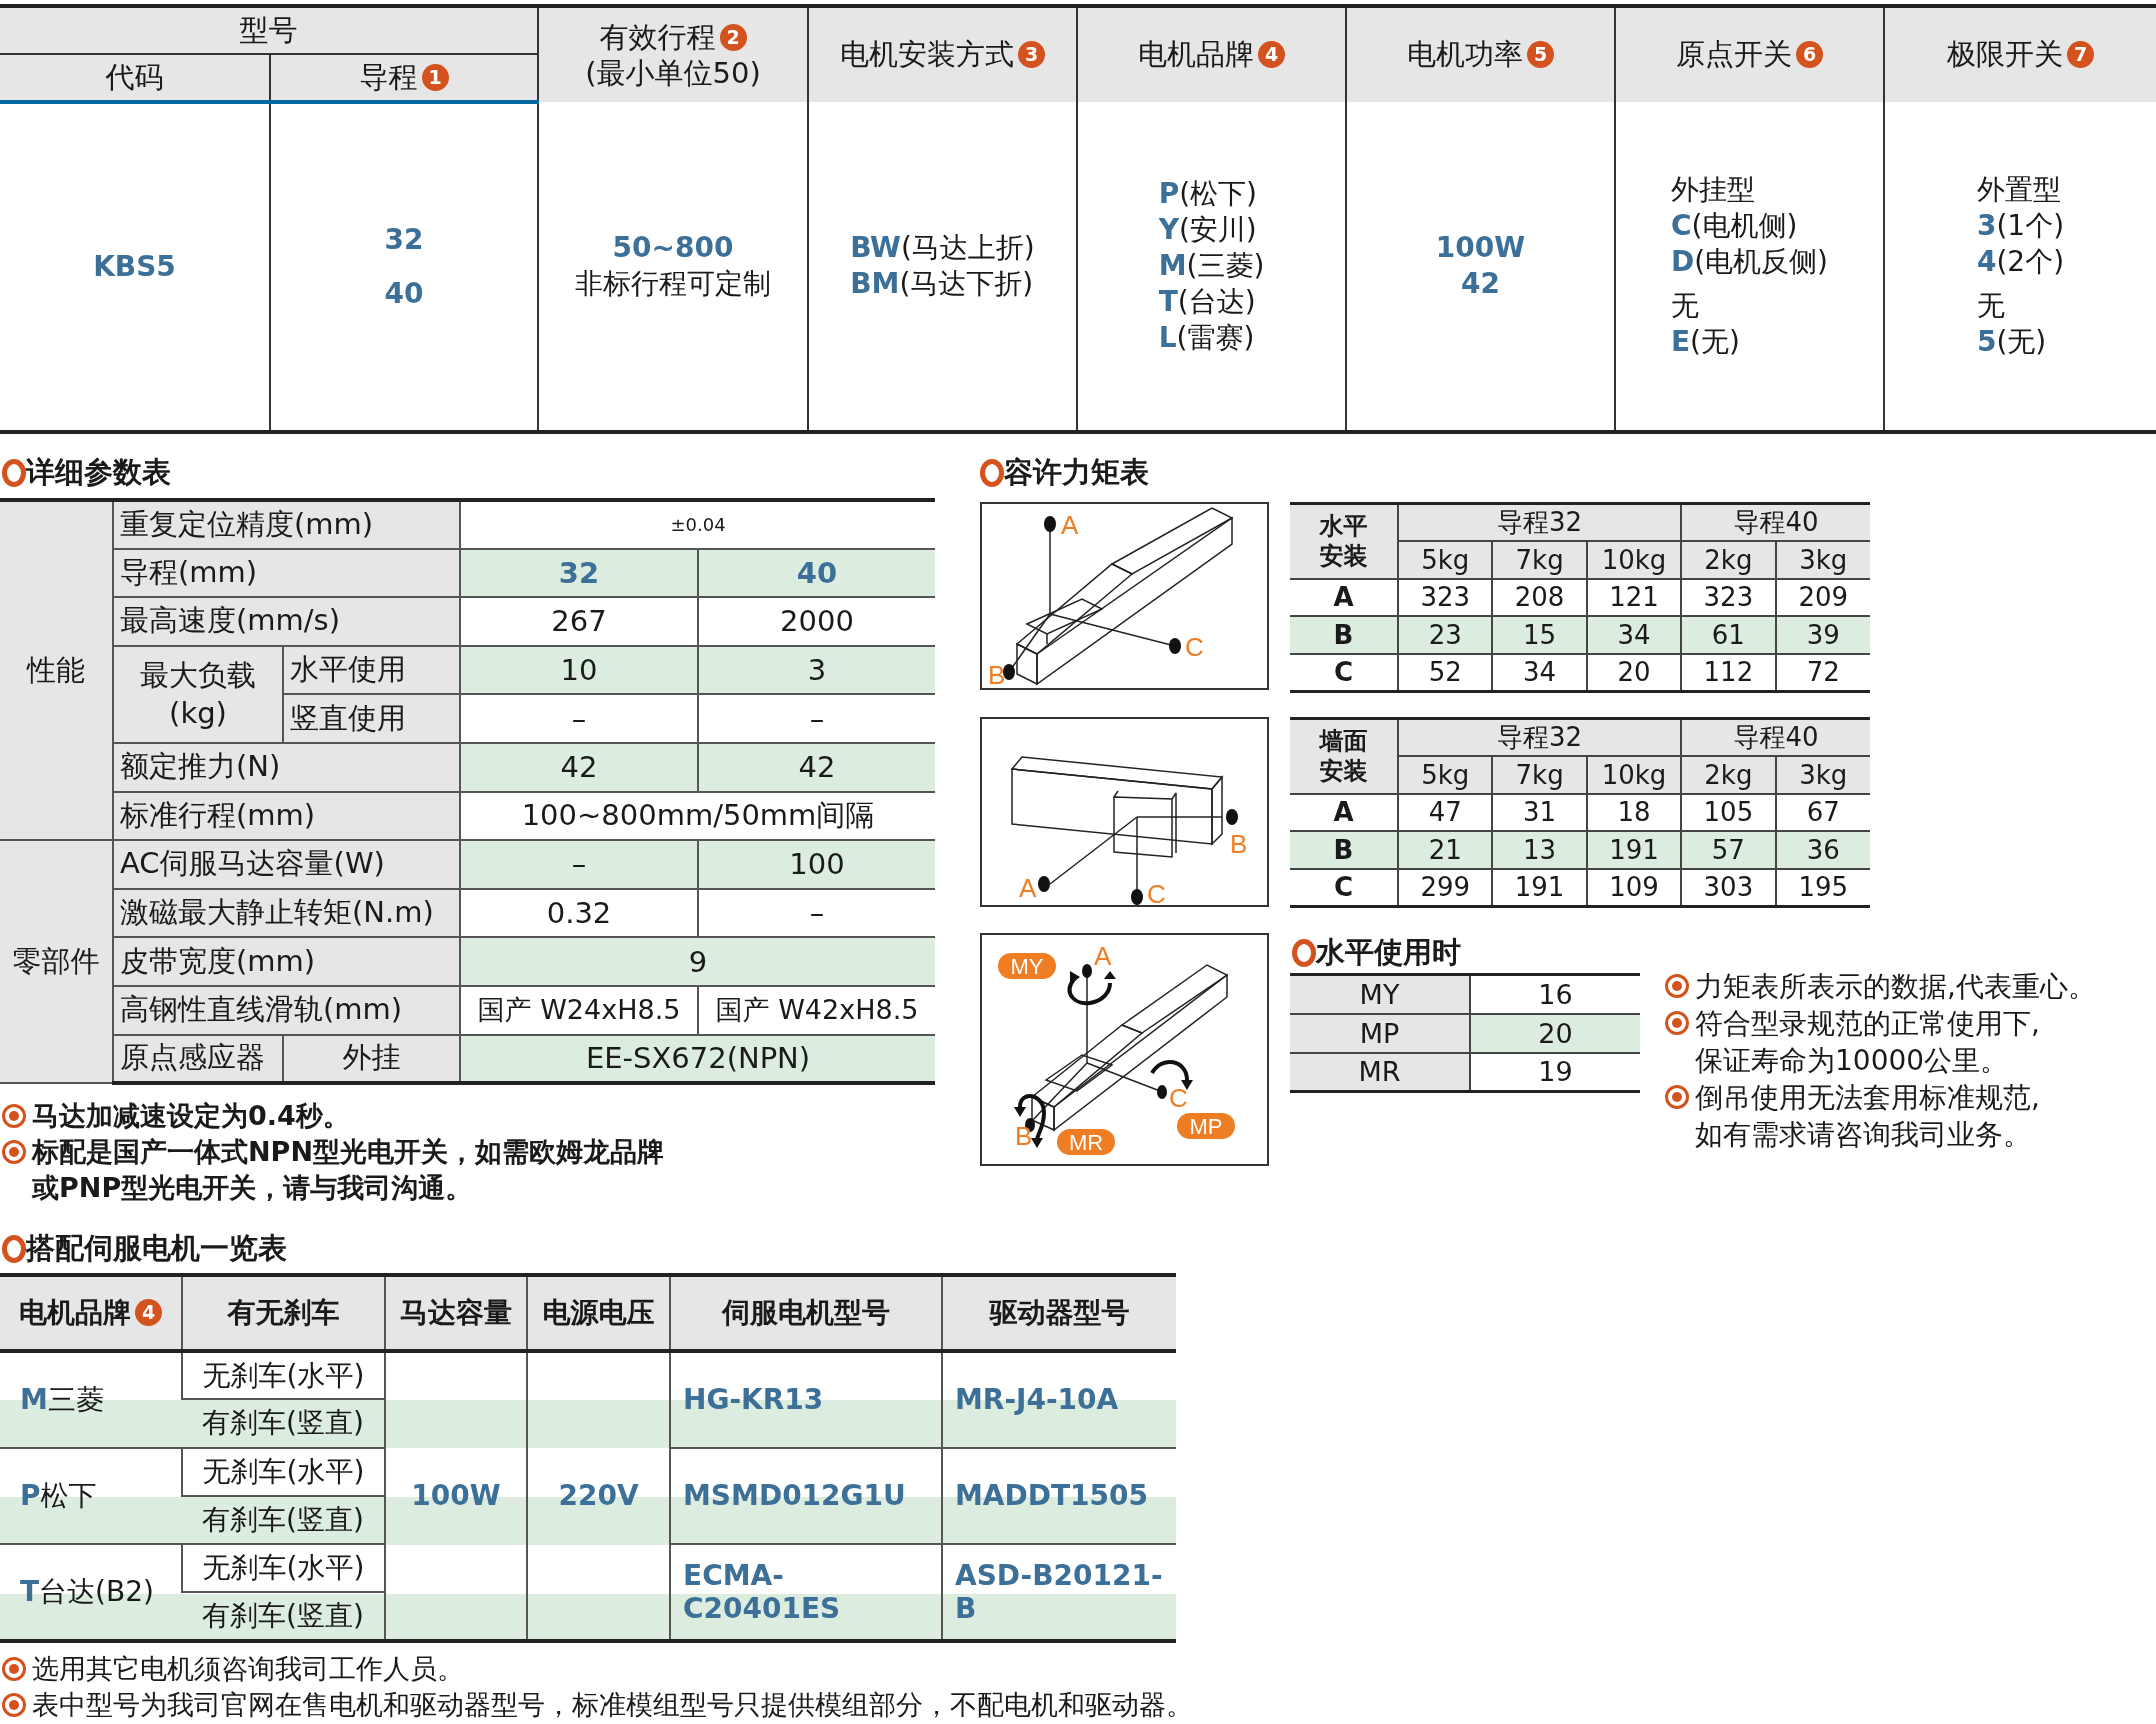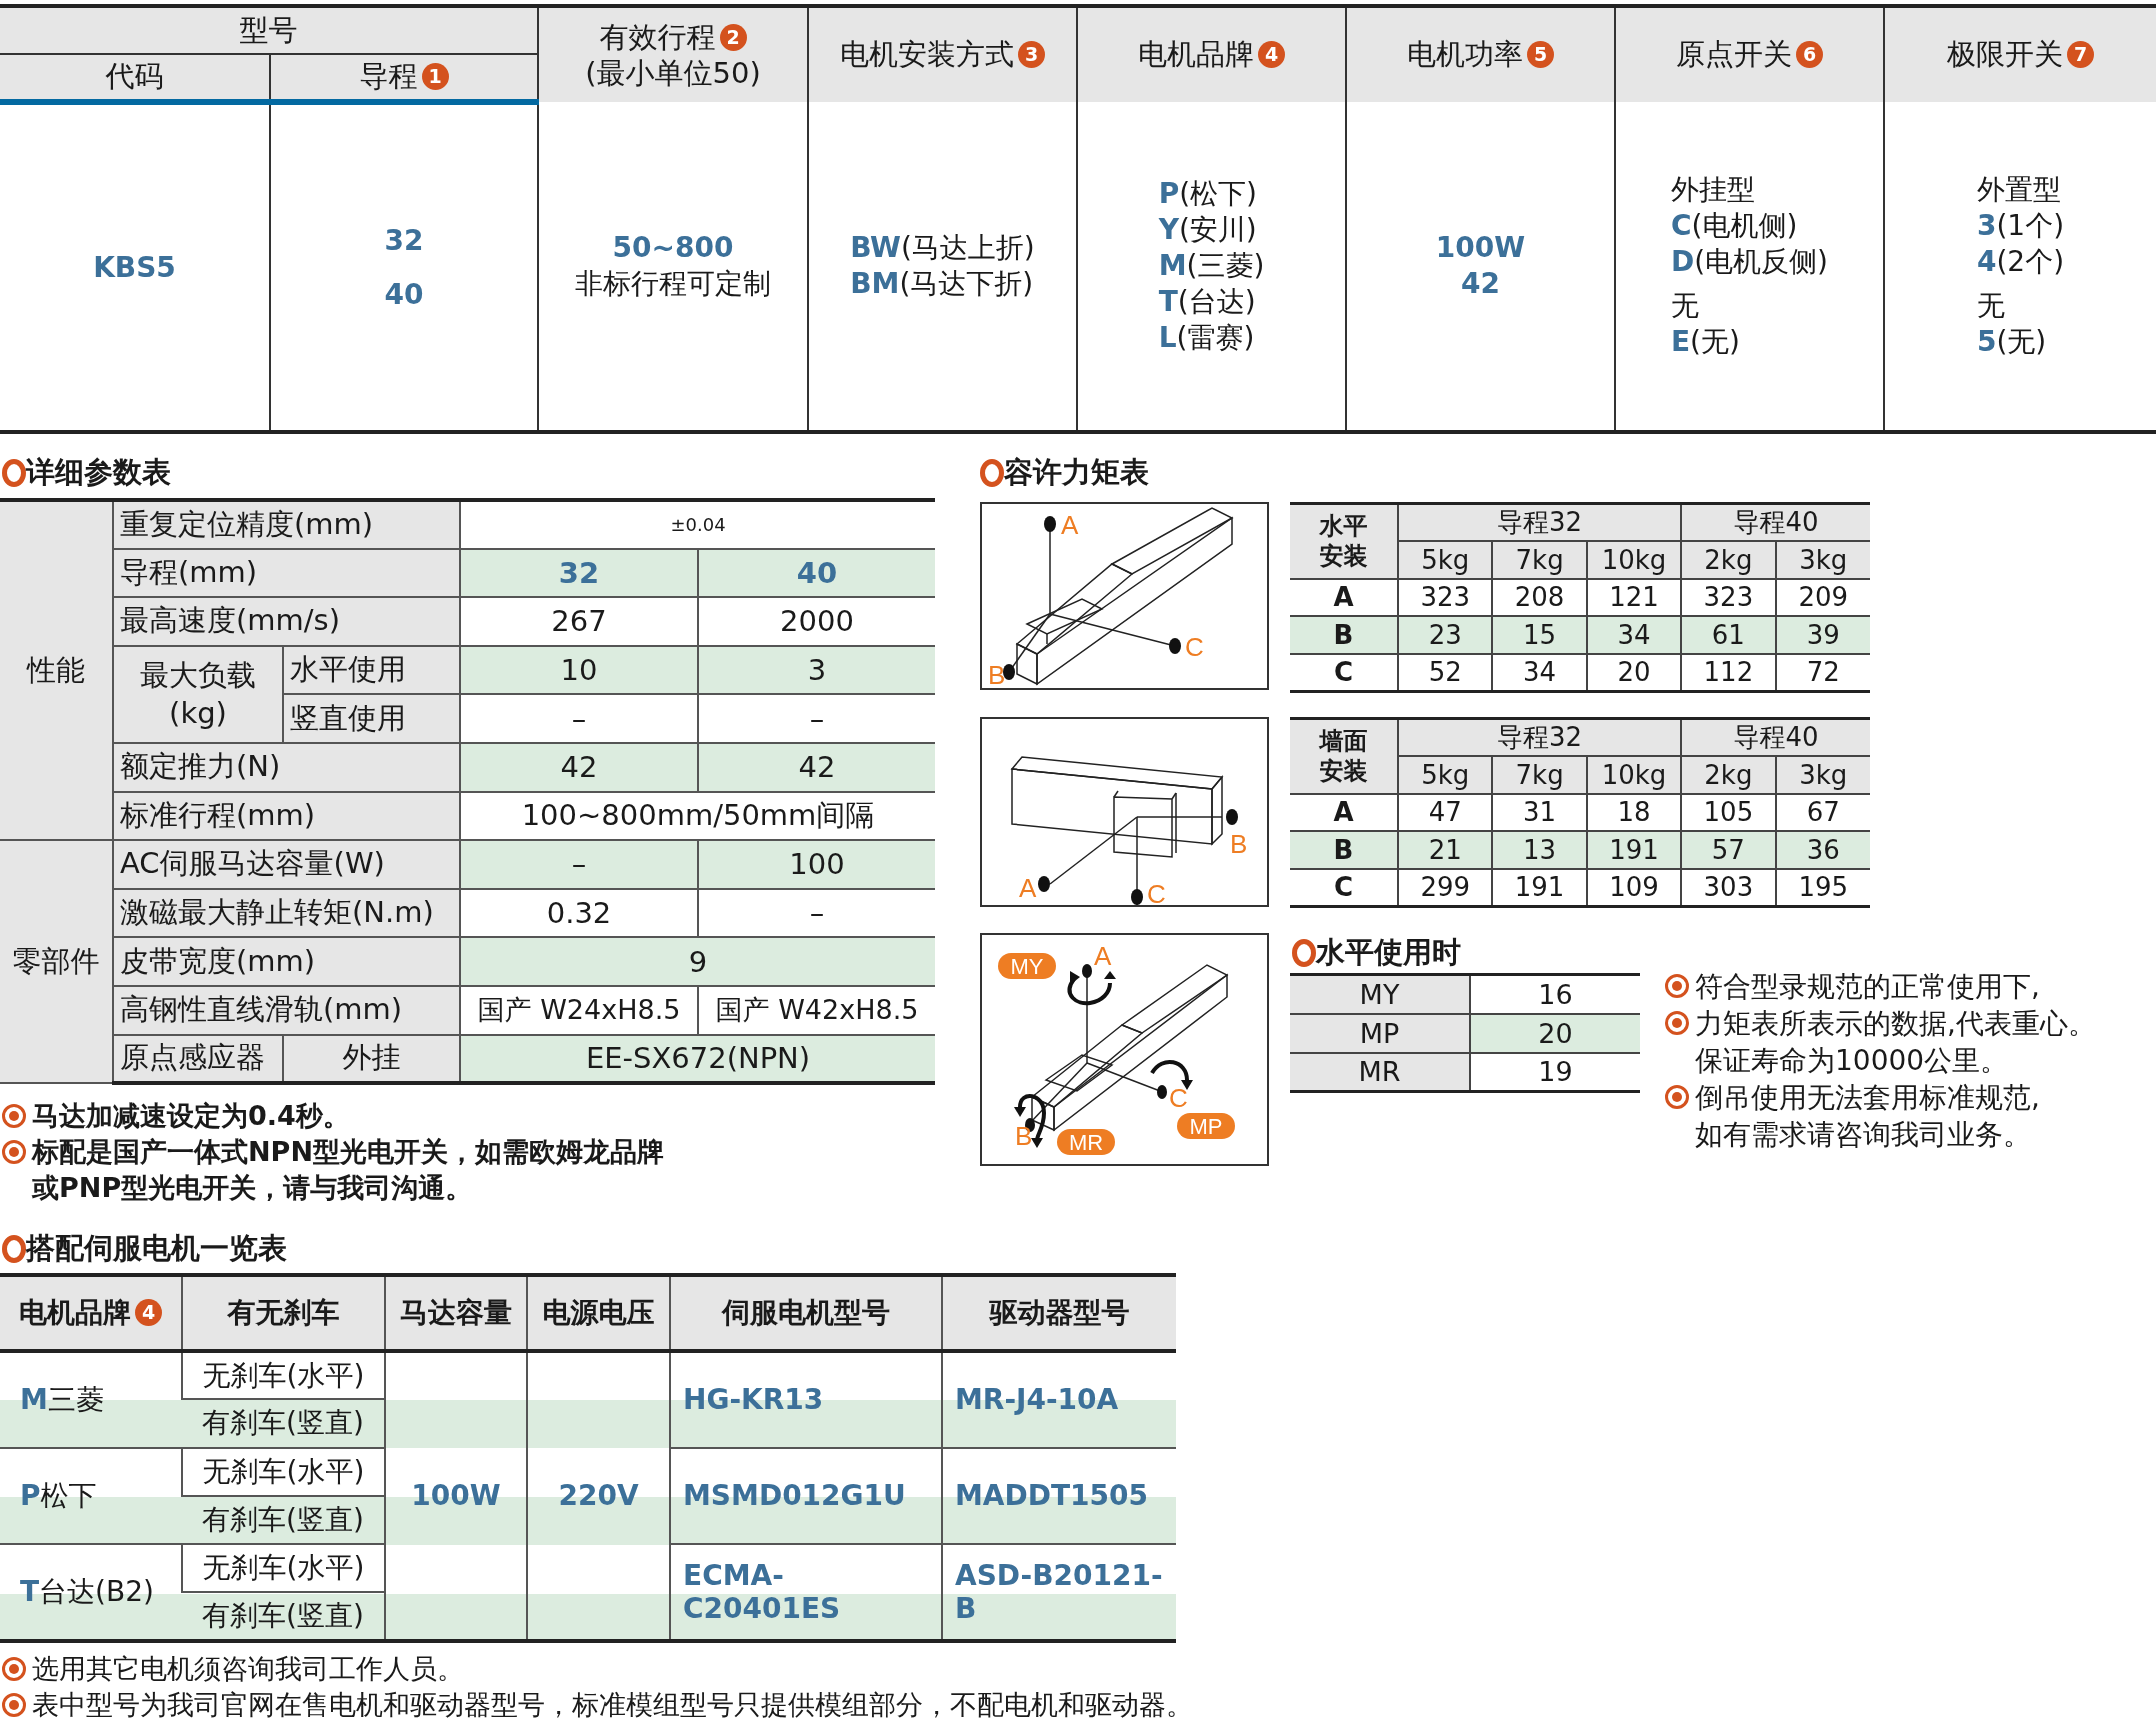--- a/index.html
+++ b/index.html
@@ -11,21 +11,21 @@
   .hdr { background: #e6e6e6; }
   .grn { background: #dcecdf; }
   .badge { display: inline-block; width: 27px; height: 27px; border-radius: 50%; background: #d4521e; color: #fff; font-size: 19px; font-weight: bold; line-height: 27px; text-align: center; vertical-align: 3px; margin-left: 4px; }
 
   
   #model-table { position: absolute; left: 0; top: 4px; width: 2156px; }
   #model-table th, #model-table td { border-left: 2px solid #333; }
   #model-table tr > *:first-child { border-left: none; }
   #model-table thead tr:first-child th { border-top: 4px solid #222; }
   #model-table thead th { font-size: 29px; height: 48px; }
-  #model-table thead tr:last-child th { border-bottom: 6px solid #0369a1; }
+  #model-table thead tr:last-child th { border-bottom: 4px solid #0369a1; }
   #model-table .subhdr-top { border-bottom: 2px solid #333; }
   #model-table tbody td { height: 330px; font-size: 28px; border-bottom: 4px solid #222; line-height: 36px; }
   .lst { display: inline-block; text-align: left; }
 
   
   .sec-title { position: absolute; font-size: 29px; font-weight: bold; display: flex; align-items: center; }
   .ring { display: inline-block; width: 24px; height: 28px; border-radius: 50%; border: 5px solid #d4521e; }
 
   
   #detail-table { position: absolute; left: 0; top: 498px; width: 935px; font-size: 29px; }
@@ -455,25 +455,25 @@
   <tr>
         <td>MR</td>
         <td>19</td>
       </tr>
 </tbody>
   </table>
 
 <div class="notes" style="left:1665px; top:968px; font-size:28px; line-height:37px;">
   <div class="note-item">
       <span class="dot-ring"></span>
+      <span>力矩表所表示的数据,代表重心。</span>
+    </div>
+  <div class="note-item">
+      <span class="dot-ring"></span>
       <span>符合型录规范的正常使用下,</span>
-    </div>
-  <div class="note-item">
-      <span class="dot-ring"></span>
-      <span>力矩表所表示的数据,代表重心。</span>
     </div>
   <div class="indent">保证寿命为10000公里。</div>
   <div class="note-item">
       <span class="dot-ring"></span>
       <span>倒吊使用无法套用标准规范,</span>
     </div>
   <div class="indent">如有需求请咨询我司业务。</div>
 </div>
 
 <div class="sec-title" style="left:2px; top:1229px;">

